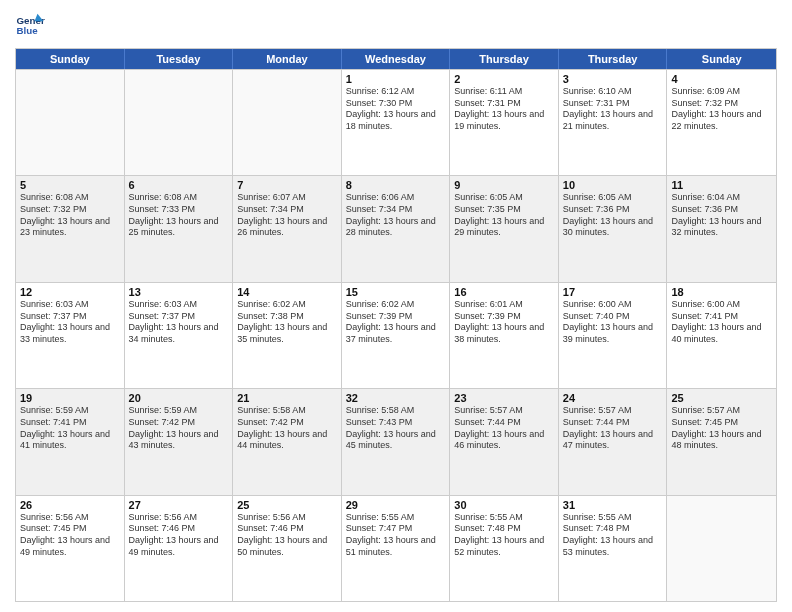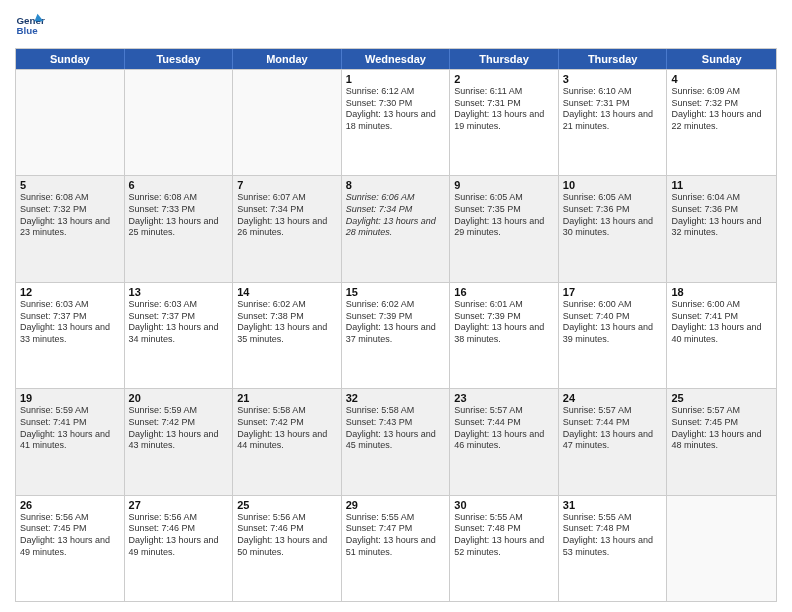--- a/index.html
+++ b/index.html
@@ -171,21 +171,21 @@
 Daylight: 13 hours and 25 minutes.</div>
           </div>
           <div class="cal-cell shaded">
             <span class="day-number">7</span>
             <div class="cell-text" style="white-space: pre-line;">Sunrise: 6:07 AM
 Sunset: 7:34 PM
 Daylight: 13 hours and 26 minutes.</div>
           </div>
           <div class="cal-cell shaded">
             <span class="day-number">8</span>
-            <div class="cell-text" style="white-space: pre-line; font-style: italic;">Sunrise: 6:06 AM
+            <div class="cell-text" style="white-space: pre-line;">Sunrise: 6:06 AM
 Sunset: 7:34 PM
 Daylight: 13 hours and 28 minutes.</div>
           </div>
           <div class="cal-cell shaded">
             <span class="day-number">9</span>
             <div class="cell-text" style="white-space: pre-line;">Sunrise: 6:05 AM
 Sunset: 7:35 PM
 Daylight: 13 hours and 29 minutes.</div>
           </div>
           <div class="cal-cell shaded">

